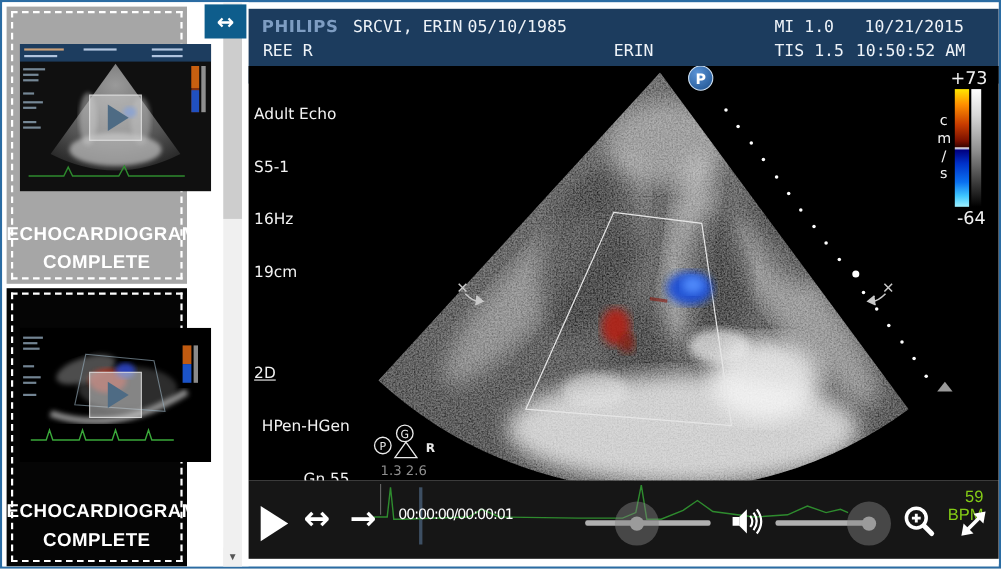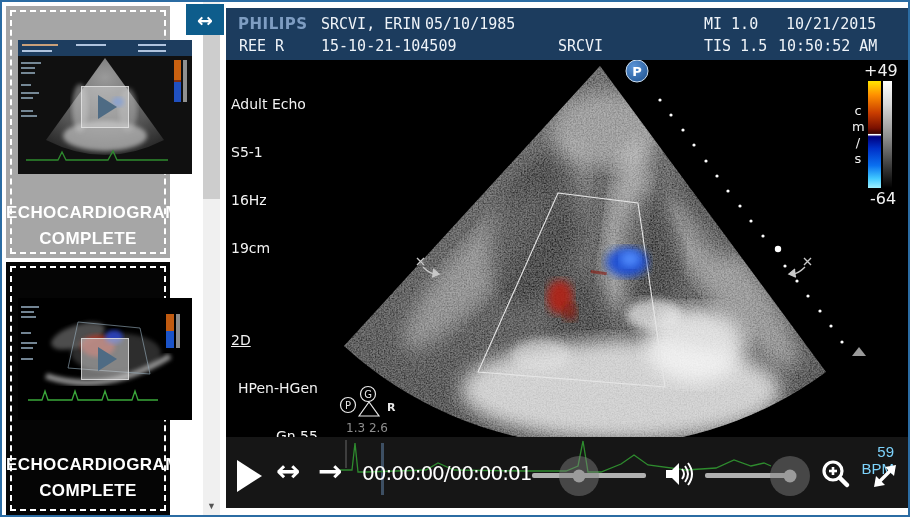--- a/index.html
+++ b/index.html
@@ -52,31 +52,31 @@
     background:linear-gradient(to bottom,#ffe600 0%,#ff9000 13%,#c83c00 30%,#7a1000 44%,#3c0400 49%,#ffffff 50%,#000080 52%,#0030c8 63%,#0a70f0 79%,#40c8ff 91%,#9ef0ff 100%); }
   .bar-gray { position:absolute; left:657px; top:21px; width:9px; height:107px;
     background:linear-gradient(to bottom,#ffffff,#d8d8d8 22%,#8f8f8f 52%,#3a3a3a 80%,#000000); }
 
   .vcontrols { position:absolute; left:0; top:429px; width:682px; height:71px; background:#161616; }
   .ecg-svg { position:absolute; left:0; top:418px; width:682px; height:92px; z-index:2; pointer-events:none; }
   .ctl { position:absolute; z-index:3; }
   .play-btn { left:11px; top:23px; width:0; height:0; border-left:25px solid #fff; border-top:16px solid transparent; border-bottom:16px solid transparent; cursor:pointer; }
   .arrow-glyph { color:#fff; font-size:29px; font-weight:bold; font-family:"DejaVu Sans",sans-serif; top:18px; cursor:pointer; line-height:32px; }
   .a-loop { left:50px; } .a-step { left:92px; }
-  .time-txt { left:136px; top:24px; color:#fff; font-size:20px; letter-spacing:-1px; font-family:"DejaVu Sans",sans-serif; }
+  .time-txt { left:136px; top:24px; color:#fff; font-size:13px; letter-spacing:-1px; font-family:"DejaVu Sans",sans-serif; }
   .slider { top:36px; height:5px; background:#b0b0b0; border-radius:2px; cursor:pointer; }
   .seek { left:306px; width:114px; }
   .vol { left:479px; width:86px; }
   .sthumb { position:absolute; top:50%; transform:translate(-50%,-50%); width:40px; height:40px; border-radius:50%; background:rgba(130,130,130,.45); }
   .sthumb::after { content:""; position:absolute; left:50%; top:50%; transform:translate(-50%,-50%); width:13px; height:13px; border-radius:50%; background:#9b9b9b; }
   .icon-svg { position:absolute; cursor:pointer; z-index:3; }
   .speaker { left:438px; top:22px; }
   .zoomer { left:594px; top:21px; }
   .fullscr { left:644px; top:24px; z-index:4; }
-  .bpm { left:616px; top:6px; width:52px; text-align:right; color:#7dd3fc; font-size:15px; line-height:17px; font-family:"Liberation Sans",sans-serif; z-index:3; position:absolute; }
+  .bpm { left:616px; top:6px; width:52px; text-align:right; color:#84cc16; font-size:15px; line-height:17px; font-family:"Liberation Sans",sans-serif; z-index:3; position:absolute; }
 </style>
 </head>
 <body>
 
 <div class="window">
 
   <div class="sidebar">
 
     <div class="side-item item1">
       <div class="inner"></div>
@@ -179,22 +179,21 @@
 
   <div class="viewer">
 
     <div class="vheader">
       <span class="brand">PHILIPS</span>
       <span class="h-name">SRCVI, ERIN</span>
       <span class="h-dob">05/10/1985</span>
       <span class="h-mi">MI 1.0</span>
       <span class="h-date">10/21/2015</span>
       <span class="h-op">REE R</span>
-      <span class="h-acc">15-10-21-104509</span>
-      <span class="h-src">SRCVI</span>
+      <span class="h-src">ERIN</span>
       <span class="h-tis">TIS 1.5</span>
       <span class="h-time">10:50:52 AM</span>
     </div>
 
     <div class="vimage">
       <svg class="echo-svg" width="682" height="377" viewBox="0 0 682 377">
         <defs>
           <radialGradient id="secbase" cx="0.55" cy="0.08" r="1.05">
             <stop offset="0" stop-color="#3d3d3d"></stop>
               <stop offset="0.55" stop-color="#2d2d2d"></stop>
@@ -310,21 +309,21 @@
         
         
         
         
         
         
         
       </div>
 
       <div class="cscale">
-        <div class="cs-max">+49</div>
+        <div class="cs-max">+73</div>
         <div class="cs-unit">
           <div>c</div>
           <div>m</div>
           <div>/</div>
           <div>s</div>
         </div>
         <div class="bar-doppler"></div>
         <div class="bar-gray"></div>
         <div class="cs-min">-64</div>
       </div>

